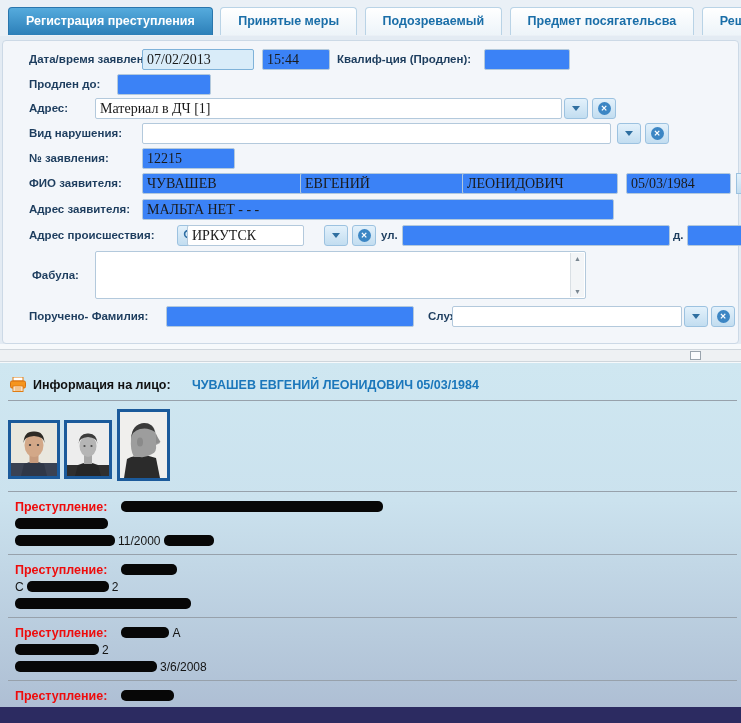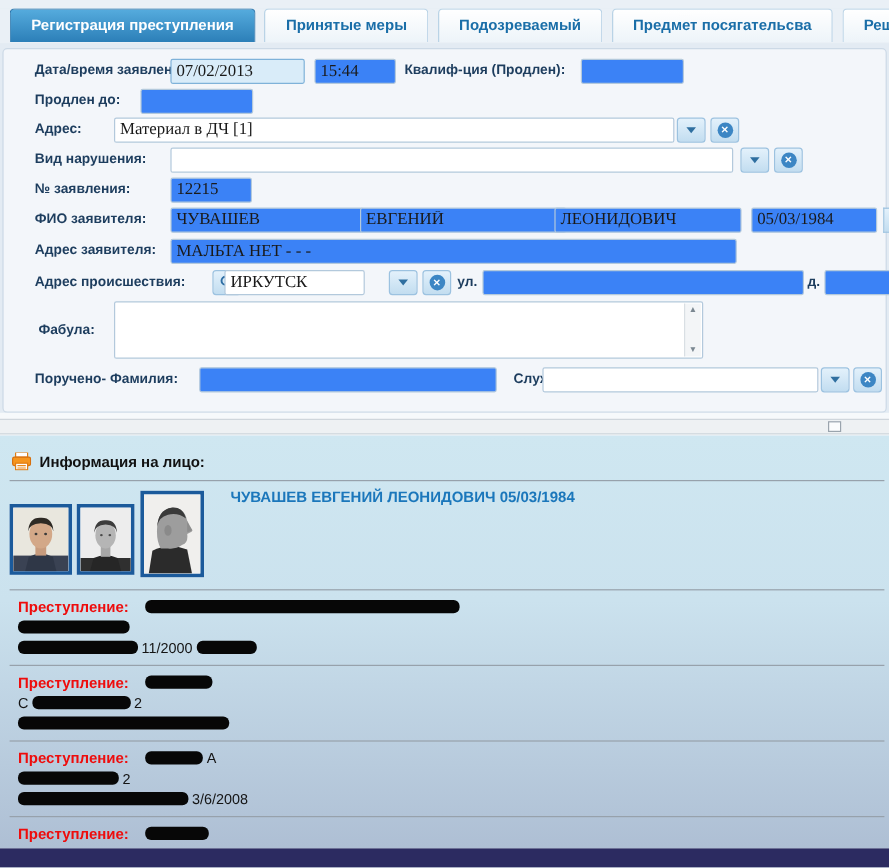--- a/index.html
+++ b/index.html
@@ -36,21 +36,21 @@
   
   .gap-strip{position:absolute;left:0;top:344px;width:741px;height:19px;background:#f6f9fb;}
   .hscroll{position:absolute;left:0;top:349px;width:741px;height:13px;background:#eef1f3;border-top:1px solid #cfd6dc;border-bottom:1px solid #cfd6dc;box-sizing:border-box;}
   .hthumb{position:absolute;left:690px;top:1px;width:11px;height:9px;background:#fbfcfd;border:1px solid #9aa4ad;box-sizing:border-box;cursor:pointer;}
   
   .section{position:absolute;left:0;top:363px;width:741px;height:344px;overflow:hidden;
     background:linear-gradient(#cfe7f1,#cbe2ee 40%,#aebfd4);}
   .person-header{position:absolute;left:0;top:12px;width:741px;height:22px;}
   .printer{position:absolute;left:10px;top:2px;width:16px;height:15px;cursor:pointer;}
   .person-label{position:absolute;left:33px;top:0;font-size:12.5px;font-weight:bold;color:#111;line-height:20px;}
-  .person-link{position:absolute;left:192px;top:0;font-size:12.5px;font-weight:bold;color:#1b77bb;line-height:20px;cursor:pointer;margin-top:29px;}
+  .person-link{position:absolute;left:192px;top:0;font-size:12.5px;font-weight:bold;color:#1b77bb;line-height:20px;cursor:pointer;}
   .divider{position:absolute;left:8px;width:729px;height:0;border-top:1px solid #97a1ab;}
   .photo{position:absolute;border:3px solid #1b5a9b;background:#fff;box-sizing:border-box;cursor:pointer;}
   .photo svg{display:block;width:100%;height:100%;}
   .crime-list{position:absolute;left:8px;top:128px;width:729px;}
   .crime-entry{border-top:1px solid #97a1ab;padding:5px 0 6px 7px;}
   .crime-line{height:17px;line-height:17px;white-space:nowrap;}
   .crime-label{font-size:12.5px;font-weight:bold;color:#ee0c0c;margin-right:14px;}
   .redact{display:inline-block;height:11px;background:#070707;border-radius:5px;vertical-align:middle;margin-right:3px;}
   .frag{font-size:12px;color:#141414;margin-right:3px;}
   
@@ -92,21 +92,21 @@
   <div class="lbl" style="left:26px;top:82px;">Вид нарушения:</div>
   <div class="combo" style="left:139px;top:82px;width:469px;"></div>
   <div class="sqbtn" style="left:614px;top:82px;">
       <span class="tri"></span>
     </div>
   <div class="sqbtn" style="left:642px;top:82px;">
       <span class="xcirc">✕</span>
     </div>
 
   <div class="lbl" style="left:26px;top:107px;">№ заявления:</div>
-  <input class="inp" style="left: 139px; top: 107px; width: 68px;" value="12215">
+  <input class="inp" style="left: 139px; top: 107px; width: 93px;" value="12215">
 
   <div class="lbl" style="left:26px;top:132px;">ФИО заявителя:</div>
   <input class="inp" style="left: 139px; top: 132px; width: 161px;" value="ЧУВАШЕВ">
   <input class="inp" style="left: 297px; top: 132px; width: 172px;" value="ЕВГЕНИЙ">
   <input class="inp" style="left: 459px; top: 132px; width: 156px;" value="ЛЕОНИДОВИЧ">
   <input class="inp" style="left: 623px; top: 132px; width: 105px;" value="05/03/1984">
   <div class="edge-sliver" style="left:733px;top:132px;"></div>
 
   <div class="lbl" style="left:26px;top:158px;">Адрес заявителя:</div>
   <input class="inp" style="left: 139px; top: 158px; width: 472px;" value="МАЛЬТА НЕТ - - -">

